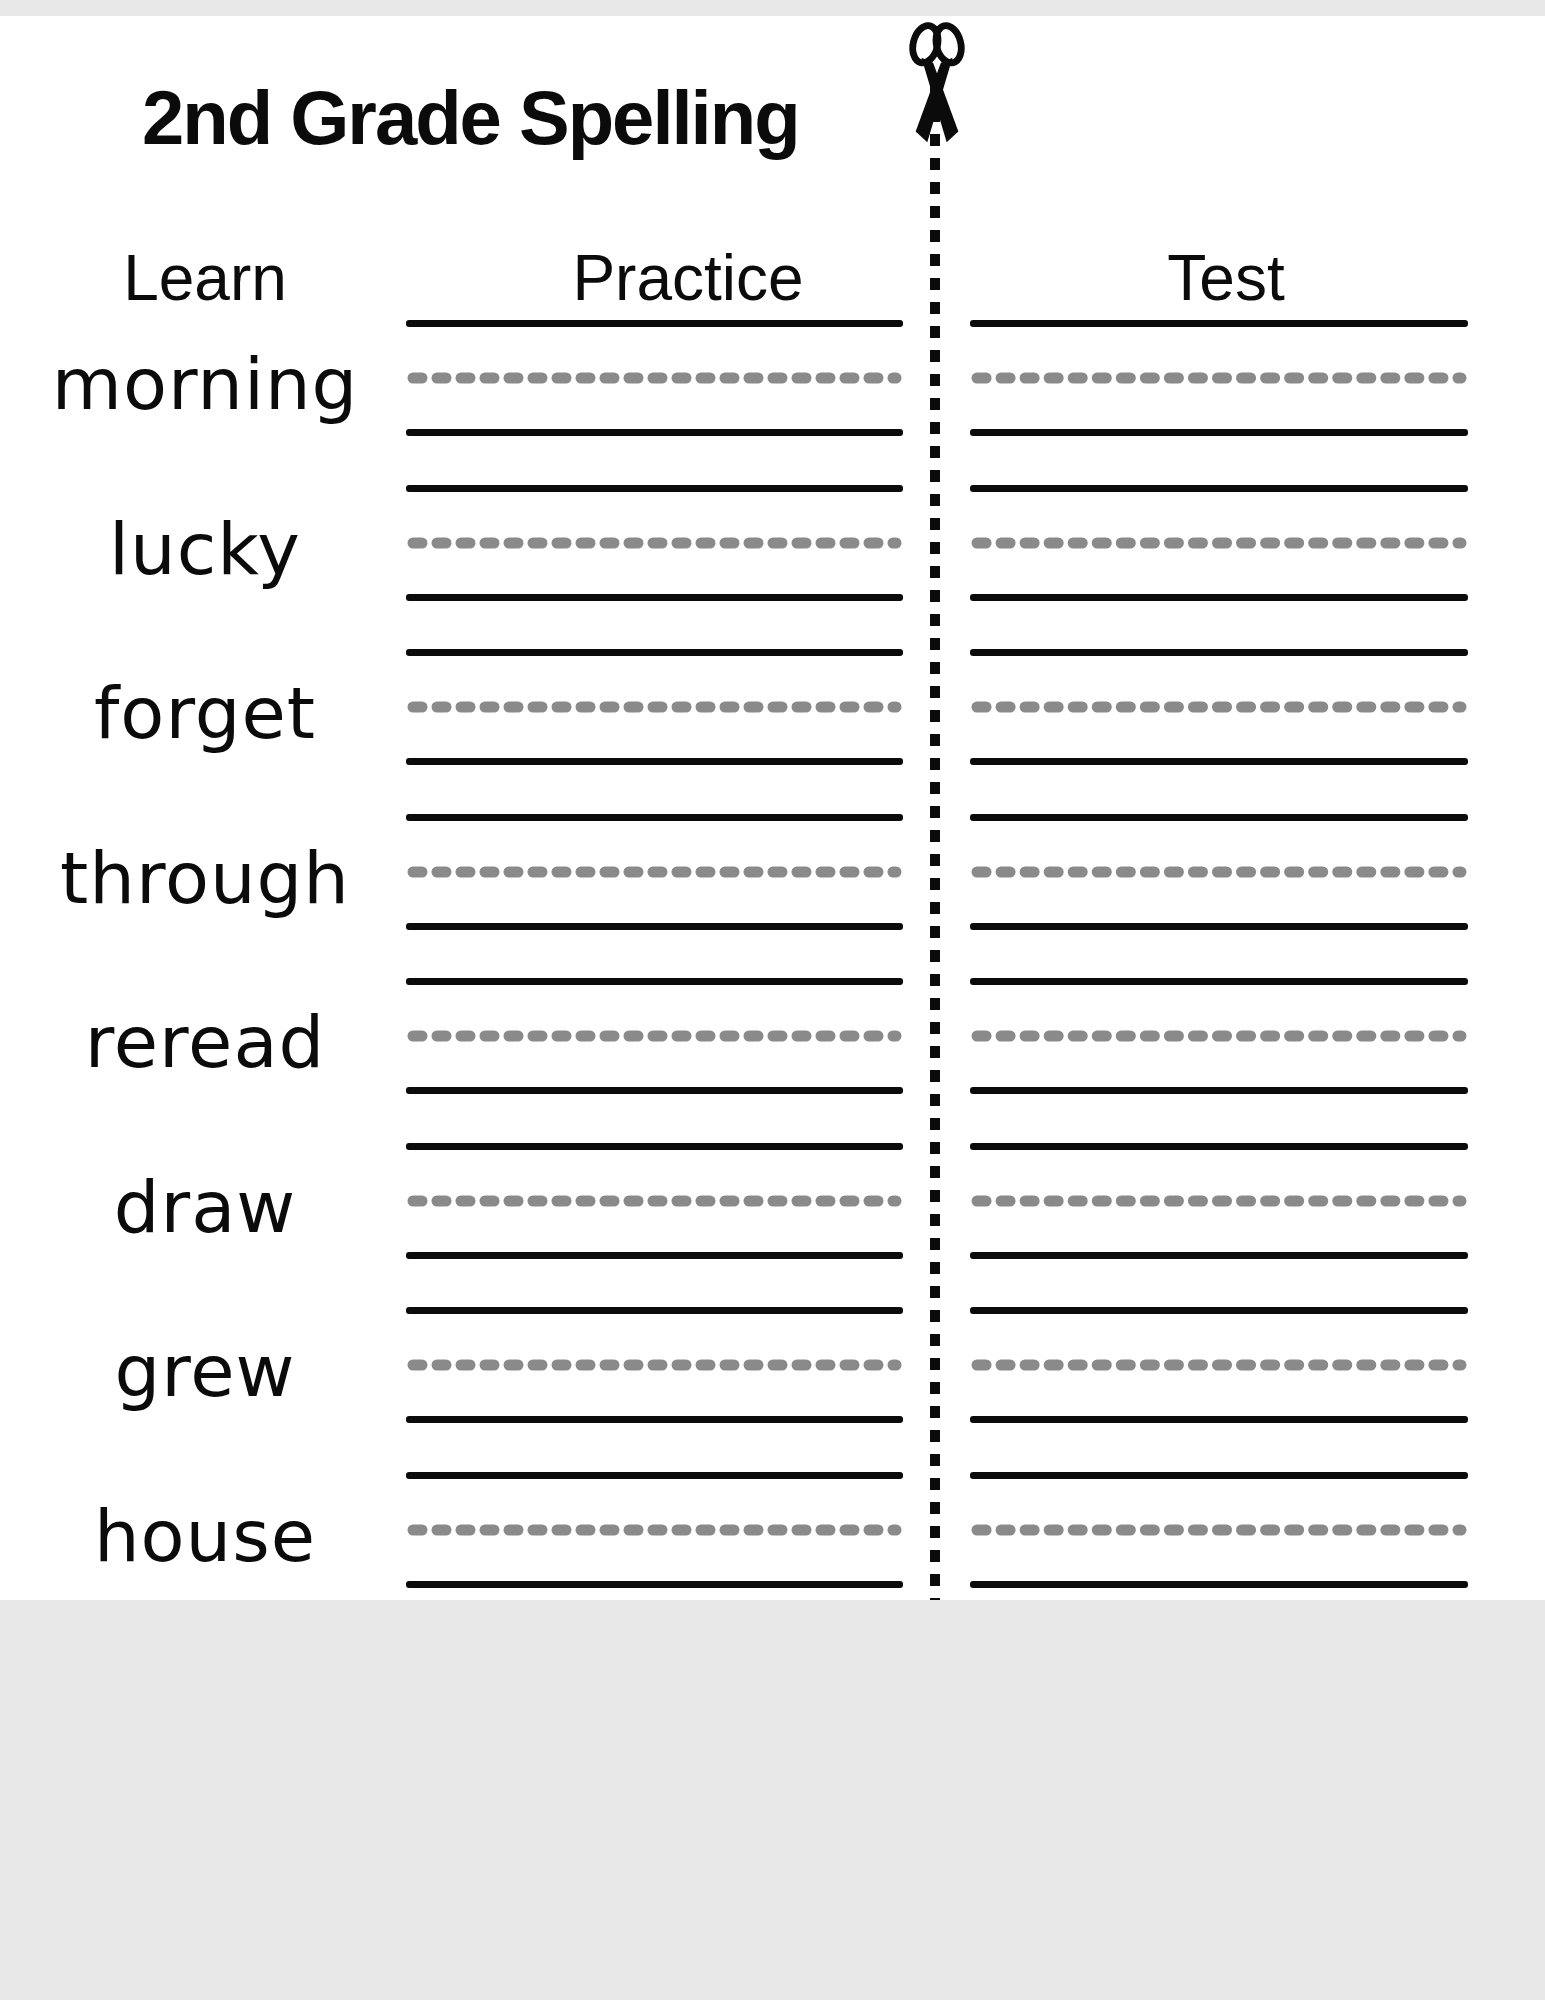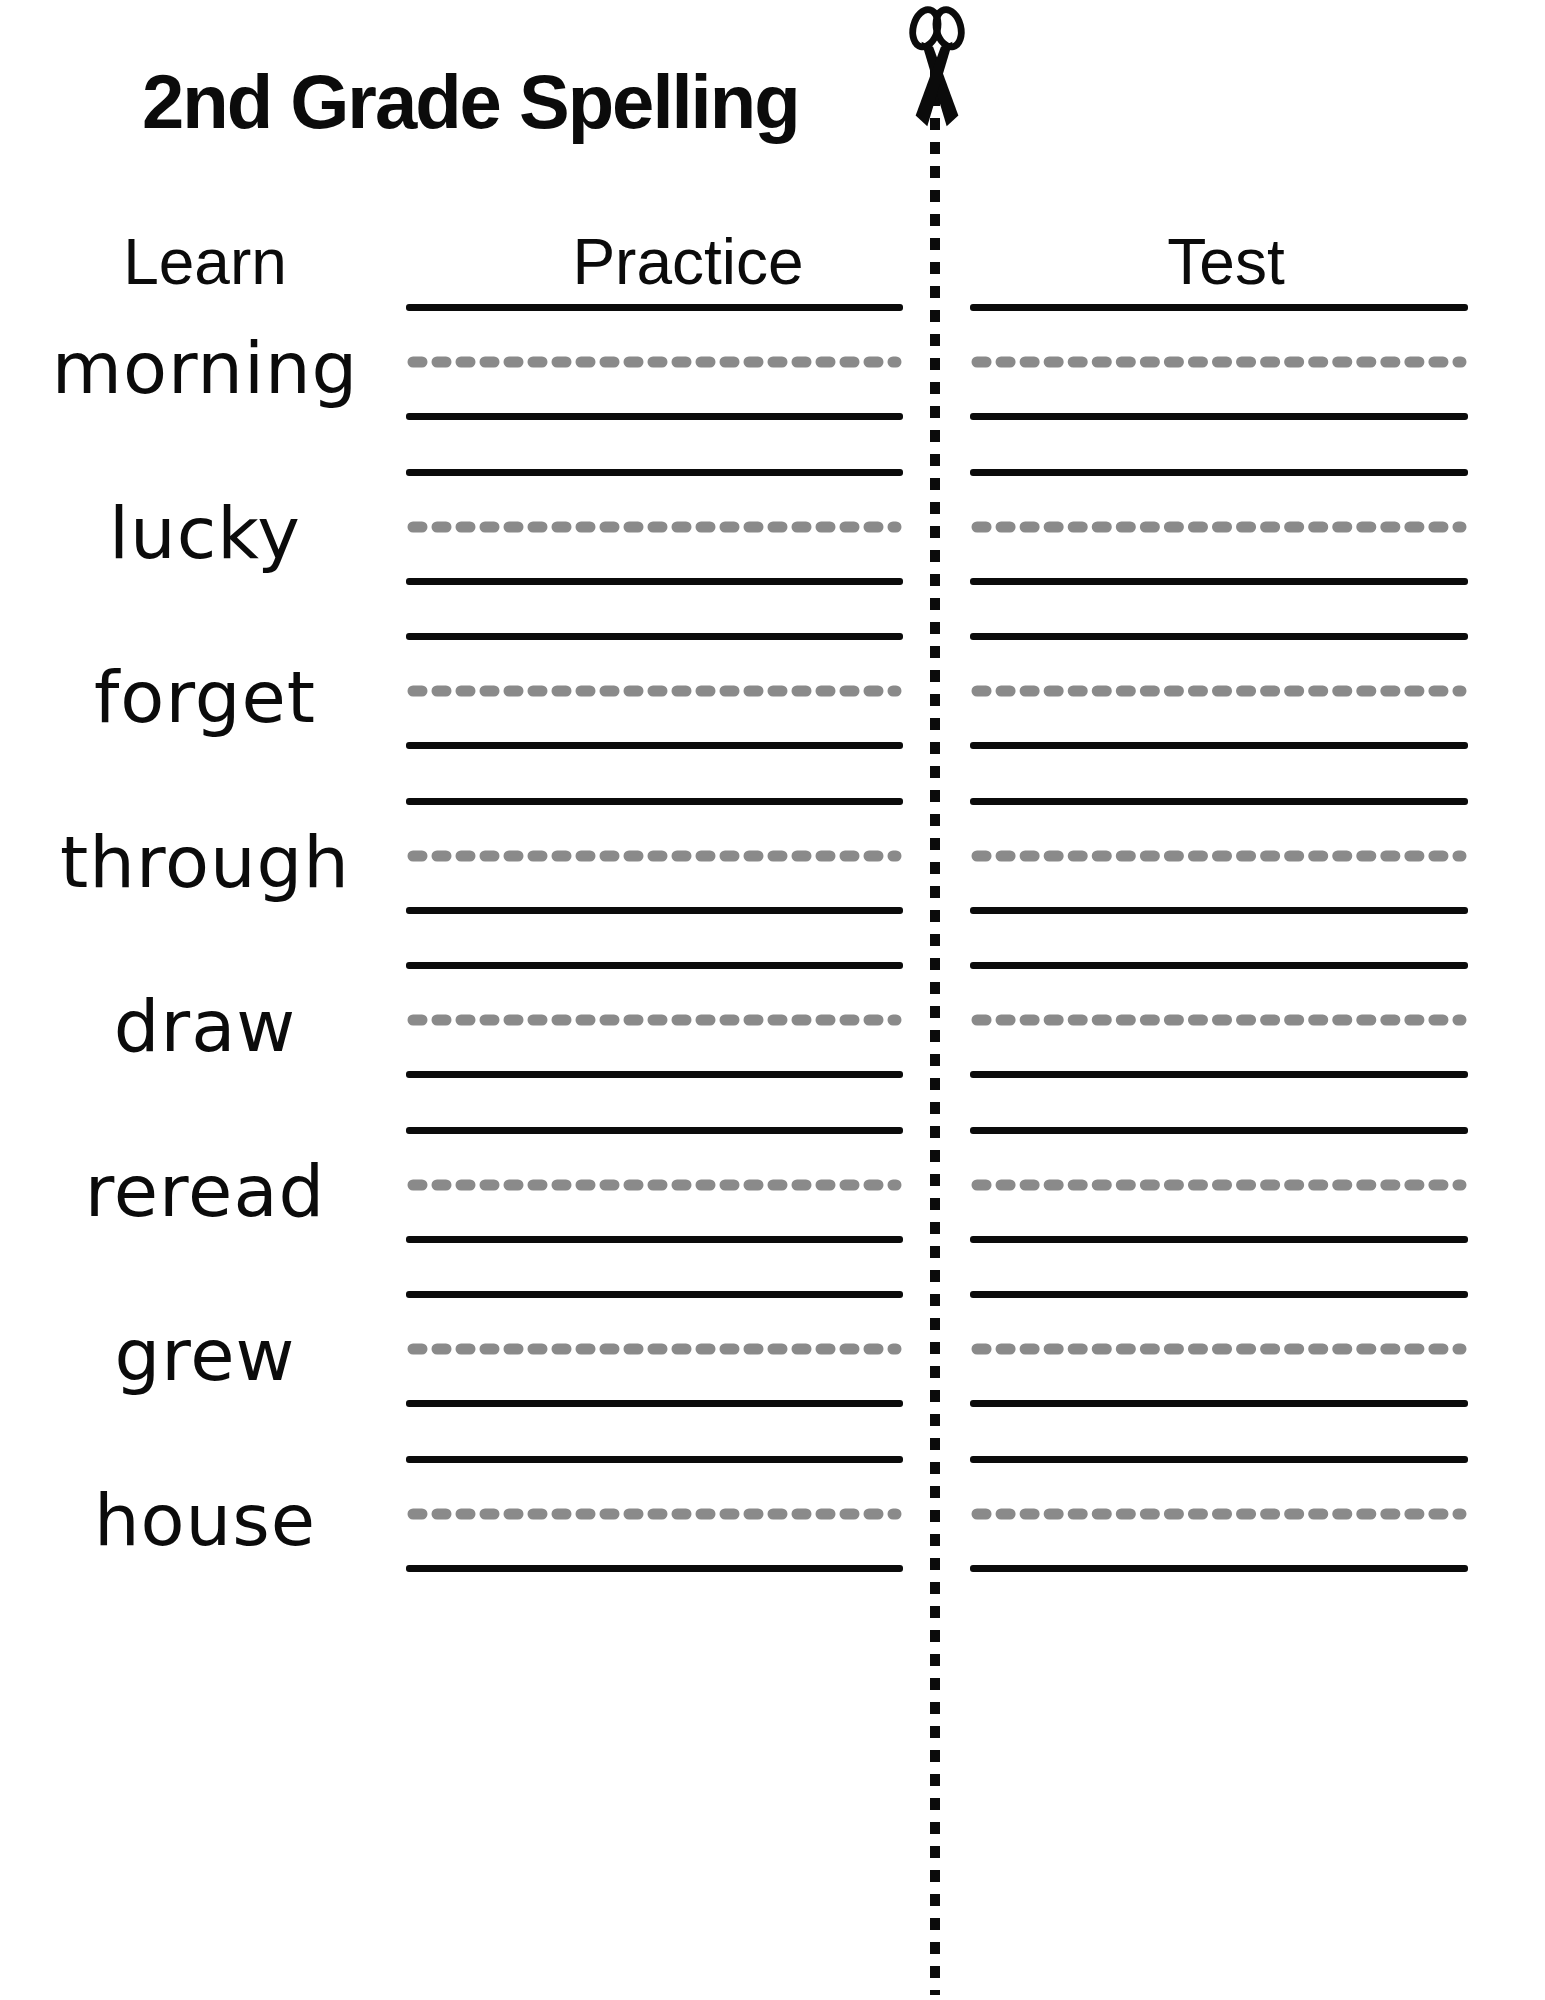--- a/index.html
+++ b/index.html
@@ -3,26 +3,26 @@
 <meta charset="utf-8">
 <style>
   :root{
     --ink:#0b0b0b;
     --dash-gray:#8a8a8a;
     --bg:#ffffff;
   }
   html,body{margin:0;padding:0;background:#e8e8e8;}
   .page{
     position:relative;
-    width:1545px;height:2000px;
+    width:1545px;height:1584px;
     background:var(--bg);
     overflow:hidden;
     font-family:"DejaVu Sans",sans-serif;
     color:var(--ink);
-    margin:0 auto;
+    margin:16px auto;
   }
   
   .title{
     position:absolute;left:142px;top:64px;
     font-family:"Liberation Sans",sans-serif;
     font-weight:bold;font-size:76px;line-height:1;
     letter-spacing:-2px;white-space:nowrap;
   }
   .col-header{
     position:absolute;top:230px;
@@ -167,55 +167,55 @@
       <div class="line-set test">
         <div class="solid-line l1"></div>
         <svg class="dash-line" viewBox="0 0 497 12" preserveAspectRatio="none" aria-hidden="true">
           <line x1="7" y1="6" x2="490" y2="6"></line>
         </svg>
         <div class="solid-line l3"></div>
       </div>
     </div>
 
     <div class="row">
+      <div class="word">reread</div>
+      <div class="line-set practice">
+        <div class="solid-line l1"></div>
+        <svg class="dash-line" viewBox="0 0 497 12" preserveAspectRatio="none" aria-hidden="true">
+          <line x1="7" y1="6" x2="490" y2="6"></line>
+        </svg>
+        <div class="solid-line l3"></div>
+      </div>
+      <div class="line-set test">
+        <div class="solid-line l1"></div>
+        <svg class="dash-line" viewBox="0 0 497 12" preserveAspectRatio="none" aria-hidden="true">
+          <line x1="7" y1="6" x2="490" y2="6"></line>
+        </svg>
+        <div class="solid-line l3"></div>
+      </div>
+    </div>
+
+    <div class="row">
       <div class="word">draw</div>
       <div class="line-set practice">
         <div class="solid-line l1"></div>
         <svg class="dash-line" viewBox="0 0 497 12" preserveAspectRatio="none" aria-hidden="true">
           <line x1="7" y1="6" x2="490" y2="6"></line>
         </svg>
         <div class="solid-line l3"></div>
       </div>
       <div class="line-set test">
         <div class="solid-line l1"></div>
         <svg class="dash-line" viewBox="0 0 497 12" preserveAspectRatio="none" aria-hidden="true">
           <line x1="7" y1="6" x2="490" y2="6"></line>
         </svg>
         <div class="solid-line l3"></div>
       </div>
     </div>
 
-    <div class="row">
-      <div class="word">reread</div>
-      <div class="line-set practice">
-        <div class="solid-line l1"></div>
-        <svg class="dash-line" viewBox="0 0 497 12" preserveAspectRatio="none" aria-hidden="true">
-          <line x1="7" y1="6" x2="490" y2="6"></line>
-        </svg>
-        <div class="solid-line l3"></div>
-      </div>
-      <div class="line-set test">
-        <div class="solid-line l1"></div>
-        <svg class="dash-line" viewBox="0 0 497 12" preserveAspectRatio="none" aria-hidden="true">
-          <line x1="7" y1="6" x2="490" y2="6"></line>
-        </svg>
-        <div class="solid-line l3"></div>
-      </div>
-    </div>
-
 
     <div class="row">
       <div class="word">grew</div>
       <div class="line-set practice">
         <div class="solid-line l1"></div>
         <svg class="dash-line" viewBox="0 0 497 12" preserveAspectRatio="none" aria-hidden="true">
           <line x1="7" y1="6" x2="490" y2="6"></line>
         </svg>
         <div class="solid-line l3"></div>
       </div>

